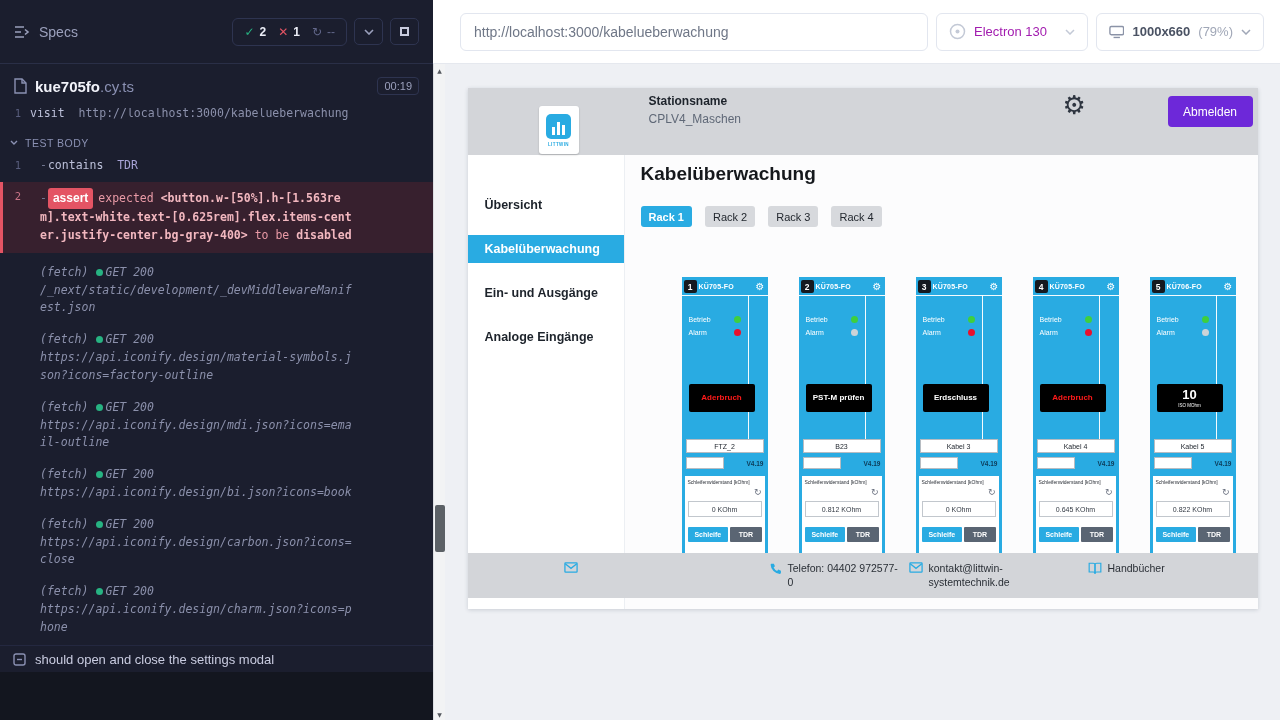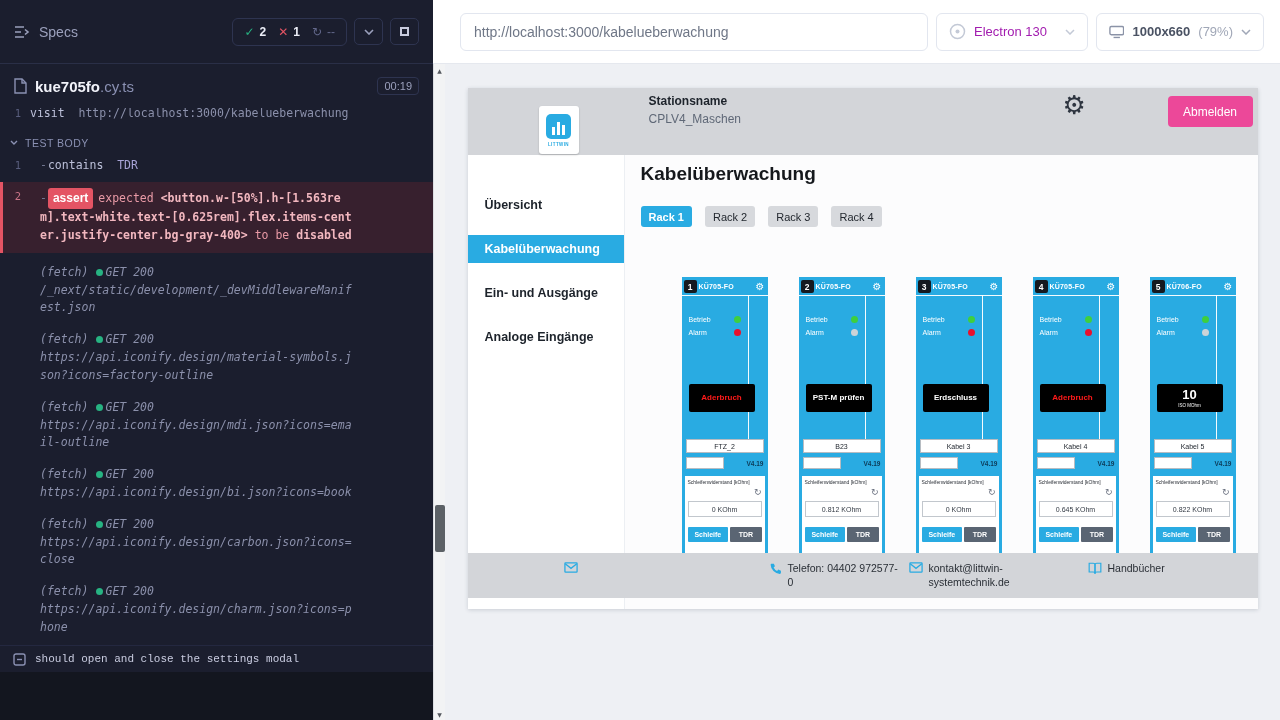--- a/index.html
+++ b/index.html
@@ -57,22 +57,22 @@
   .a-pre { color:#e99aa6; }
   .a-target { color:#f2b7bf; font-weight:700; }
   .fetch-row { margin-top:8px; }
   .fetch-body { font-style:italic; color:#8b90ab; }
   .fetch-head { display:block; }
   .g-dot { display:inline-block; width:7px; height:7px; border-radius:50%; background:#27b382;
            margin:0 2px 0 8px; }
   .f-url { display:block; }
 
   .next-test { position:absolute; left:0; right:0; bottom:48px; height:27px; display:flex;
-               align-items:center; gap:9px; padding:8px 13px; color:#c9cce0; font-size:11px;
-               border-top:1px solid #242840; background:#1b1e2e; cursor:pointer;font-family:Liberation Mono, monospace; }
+               align-items:center; gap:9px; padding:8px 13px; color:#c9cce0; font-size:13px;
+               border-top:1px solid #242840; background:#1b1e2e; cursor:pointer; }
   .runner-bottom { position:absolute; left:0; right:0; bottom:0; height:48px; background:#13161f; }
 
   
   .sb-corner { position:absolute; left:433px; top:0; width:12px; height:64px; background:#ffffff;
                border-bottom:1px solid #e5e8ee; }
   .scrollbar { position:absolute; left:433px; top:64px; width:12px; height:656px; background:#f2f3f4;
                border-left:1px solid #dcdee2; }
   .sb-btn { height:12px; display:flex; align-items:center; justify-content:center; color:#54585e;
             font-size:6px; cursor:pointer; }
   .sb-btn.down { position:absolute; bottom:0; left:0; right:0; }
@@ -106,21 +106,21 @@
   .logo-mark { width:25px; height:25px; background:#29abe2; border-radius:5px; display:flex;
                align-items:flex-end; justify-content:center; gap:2px; padding:4px 3px; }
   .logo-mark i { display:block; width:3px; background:#fff; }
   .logo-mark i:nth-child(1){ height:8px; } .logo-mark i:nth-child(2){ height:13px; }
   .logo-mark i:nth-child(3){ height:10px; }
   .logo-text { font-size:4.5px; font-weight:700; color:#29abe2; letter-spacing:0.4px; }
   .station { position:absolute; left:181px; top:6px; }
   .station-label { font-size:12px; font-weight:700; color:#1d232b; }
   .station-name { font-size:12px; color:#5f6877; margin-top:4px; }
   .header-gear { position:absolute; left:595px; top:2px; font-size:26px; color:#2e3540; cursor:pointer; }
-  .logout-btn { position:absolute; right:5px; top:8px; width:85px; height:31px; background:#ec4899;
+  .logout-btn { position:absolute; right:5px; top:8px; width:85px; height:31px; background:#6d28d9;
                 color:#fff; border:none; border-radius:4px; font-size:12px; cursor:pointer;
                 font-family:"Liberation Sans", sans-serif; }
 
   
   .app-body { display:flex; height:454px; }
   .side { flex:none; width:157px; background:#fff; border-right:1px solid #eceff3; padding-top:36px; }
   .side-item { height:28px; display:flex; align-items:center; padding-left:17px; margin-bottom:16px;
                font-size:12.5px; font-weight:700; color:#1d232b; cursor:pointer; }
   .side-item.active { background:#29abe2; color:#fff; }
   .content { flex:1; background:#fcfcfd; }

